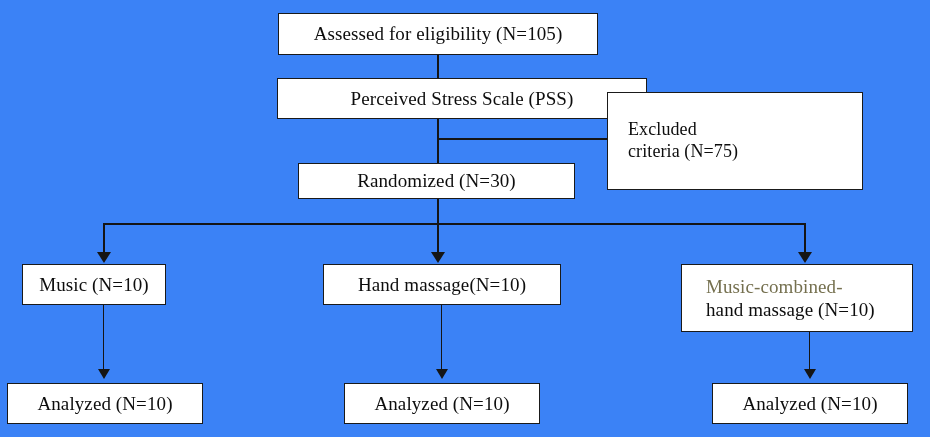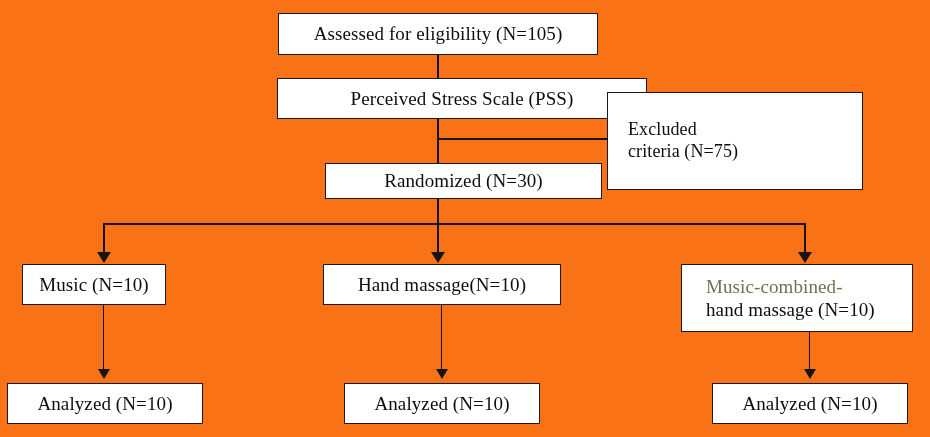--- a/index.html
+++ b/index.html
@@ -7,21 +7,21 @@
     padding: 0;
     background: #ffffff;
   }
   body {
     font-family: "Liberation Serif", "DejaVu Serif", serif;
   }
   #canvas {
     position: relative;
     width: 930px;
     height: 437px;
-    background: #f97316;
+    background: #3b82f6;
     overflow: hidden;
   }
   .node {
     position: absolute;
     box-sizing: border-box;
     border: 1.6px solid #1a1a1a;
     background: #ffffff;
     color: #0d0d0d;
     display: flex;
     align-items: center;
@@ -95,21 +95,21 @@
     <span class="stack">
       <span class="ln">Excluded</span>
       <span class="ln">criteria (N=75)</span>
     </span>
   </div>
 
   <div class="vline" style="left:437px; top:119px; height:45px;"></div>
 
   <div class="hline" style="left:437px; top:138px; width:171px;"></div>
 
-  <div class="node" style="left:298px; top:163px; width:277px; height:36px;margin-left:27px;">
+  <div class="node" style="left:298px; top:163px; width:277px; height:36px;">
     <span class="ln">Randomized (N=30)</span>
   </div>
 
   <div class="vline" style="left:437px; top:199px; height:25px;"></div>
 
   <div class="hline" style="left:103px; top:223px; width:702px;"></div>
 
   <div class="vline" style="left:103px; top:223px; height:31px;"></div>
   <div class="arrowhead" style="left:97px; top:252px;"></div>
 

